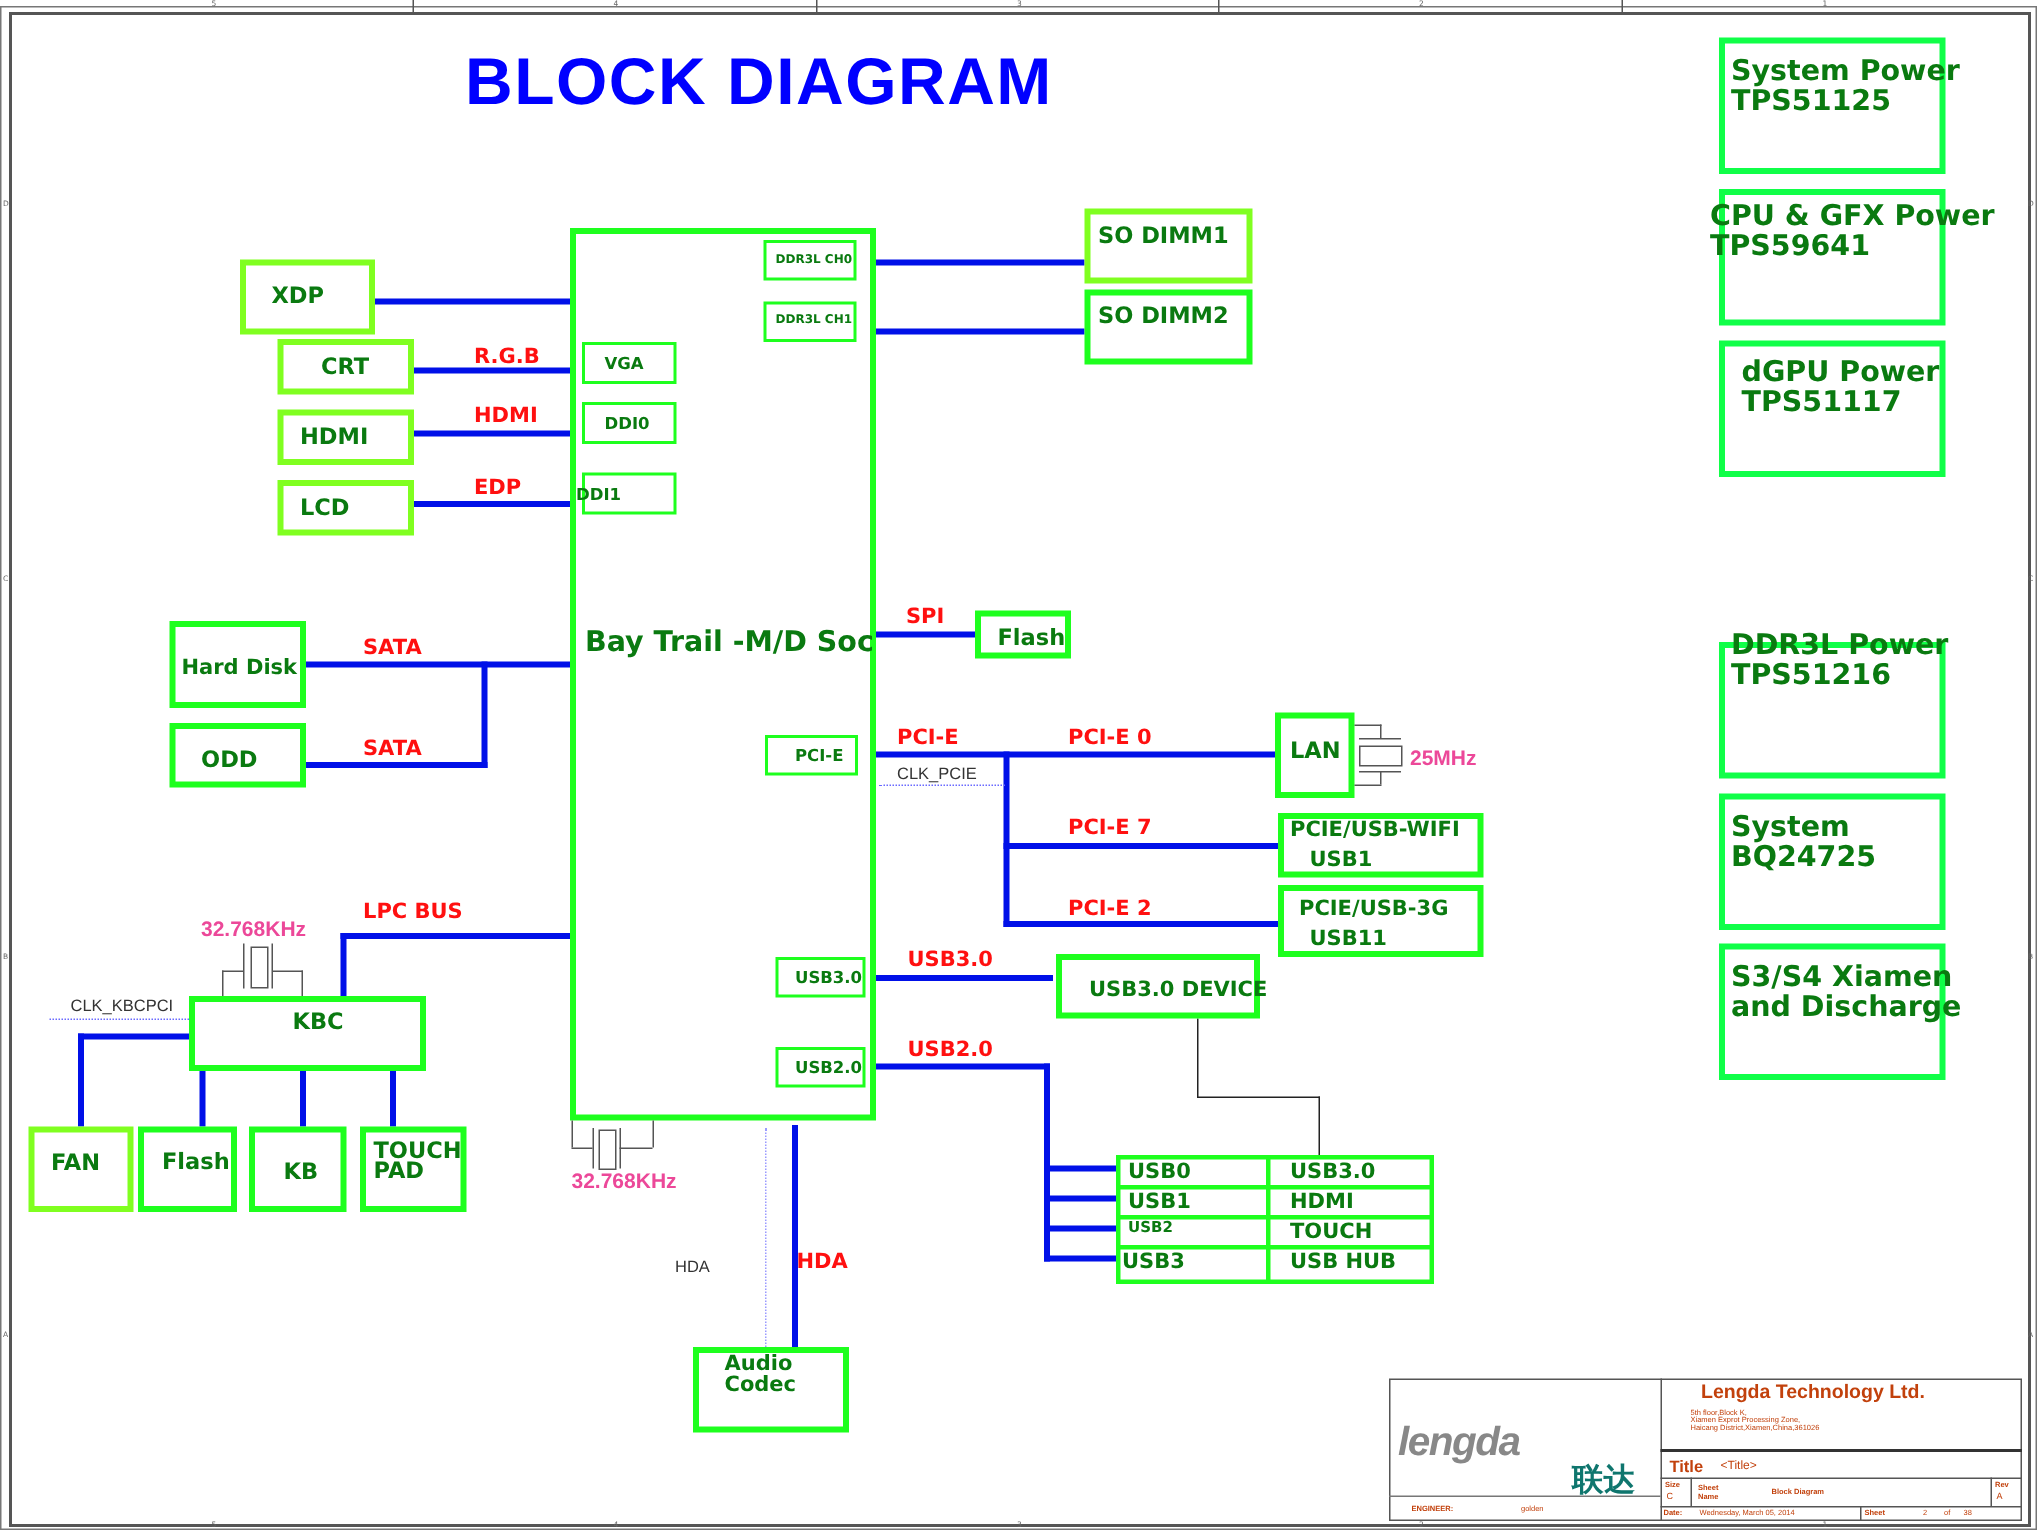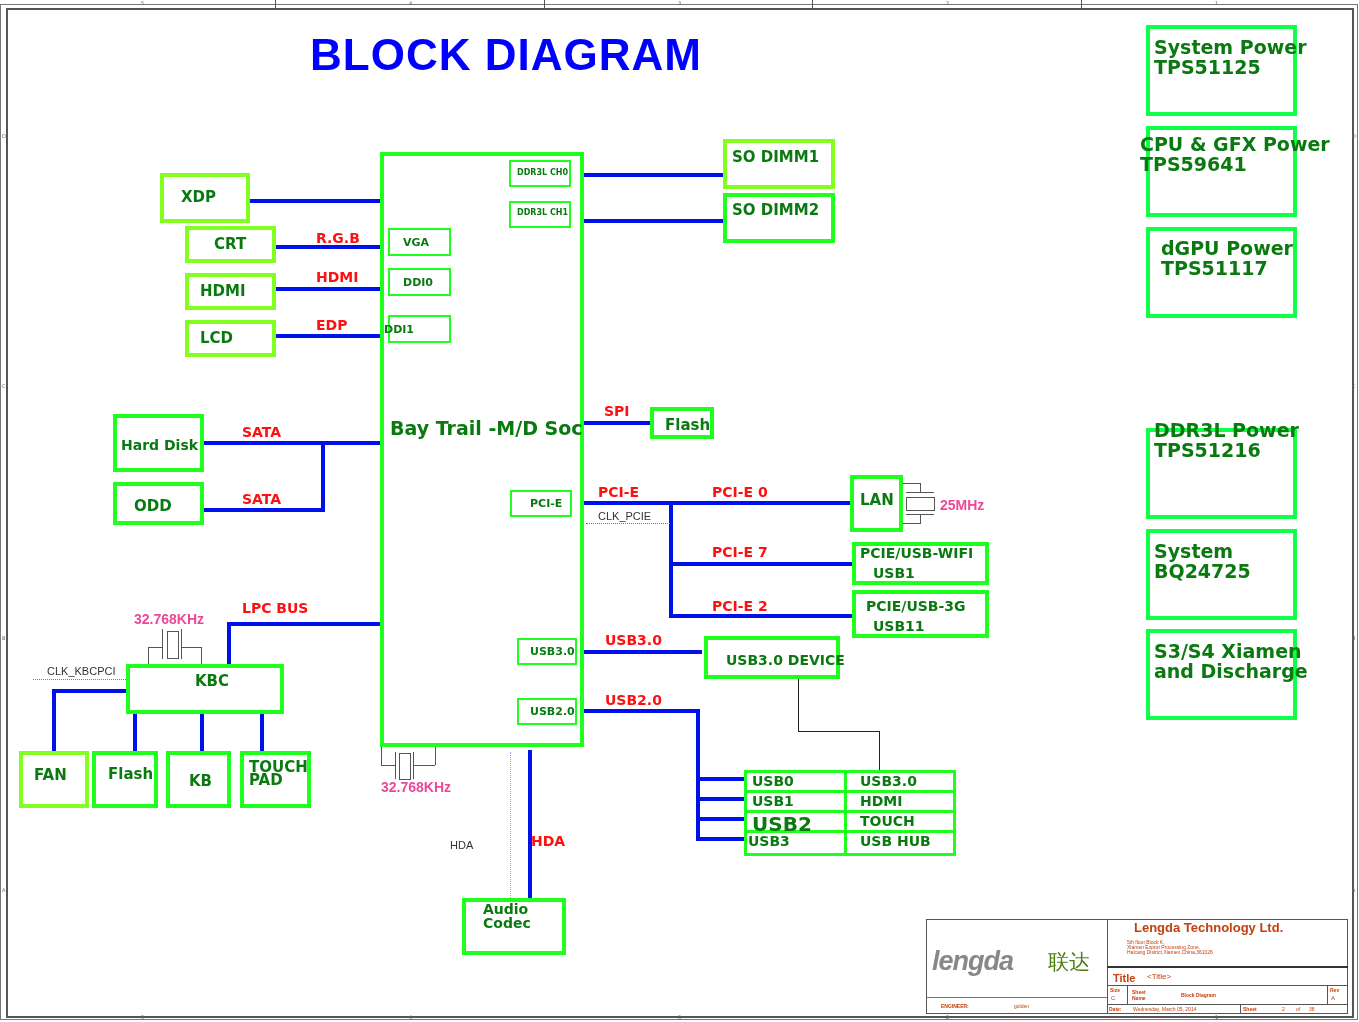--- a/index.html
+++ b/index.html
@@ -238,21 +238,21 @@
 
 <div class="abs blk" style="left:744px;top:770px;width:212px;height:86px;border-width:3px"></div>
 <div class="abs" style="left:844px;top:770px;width:3px;height:86px;background:#1eff1e"></div>
 <div class="abs" style="left:744px;top:790px;width:212px;height:3px;background:#1eff1e"></div>
 <div class="abs" style="left:744px;top:810px;width:212px;height:3px;background:#1eff1e"></div>
 <div class="abs" style="left:744px;top:830px;width:212px;height:3px;background:#1eff1e"></div>
 <div class="abs lbl" style="left:752px;top:774px;font-size:14px">USB0</div>
 <div class="abs lbl" style="left:860px;top:774px;font-size:14px">USB3.0</div>
 <div class="abs lbl" style="left:752px;top:794px;font-size:14px">USB1</div>
 <div class="abs lbl" style="left:860px;top:794px;font-size:14px">HDMI</div>
-<div class="abs lbl" style="left:752px;top:814px;font-size:20px">USB2</div>
+<div class="abs lbl" style="left:752px;top:814px;font-size:10px">USB2</div>
 <div class="abs lbl" style="left:860px;top:814px;font-size:14px">TOUCH</div>
 <div class="abs lbl" style="left:748px;top:834px;font-size:14px">USB3</div>
 <div class="abs lbl" style="left:860px;top:834px;font-size:14px">USB HUB</div>
 
 <div class="abs blk pwr" style="left:1146px;top:25px;width:151px;height:91px"></div>
 <div class="abs lbl pw" style="left:1154px;top:37px">
   <div>System Power</div>
   <div>TPS51125</div>
 </div>
 <div class="abs blk pwr" style="left:1146px;top:126px;width:151px;height:91px"></div>
@@ -285,21 +285,21 @@
 <div class="abs" style="left:1107px;top:919px;width:1px;height:95px;background:#555"></div>
 <div class="abs" style="left:926px;top:997px;width:181px;height:1px;background:#777"></div>
 <div class="abs" style="left:1107px;top:966px;width:241px;height:2px;background:#333"></div>
 <div class="abs" style="left:1107px;top:985px;width:241px;height:1px;background:#555"></div>
 <div class="abs" style="left:1107px;top:1004px;width:241px;height:1px;background:#555"></div>
 <div class="abs" style="left:1127px;top:985px;width:1px;height:19px;background:#555"></div>
 <div class="abs" style="left:1327px;top:985px;width:1px;height:19px;background:#555"></div>
 <div class="abs" style="left:1240px;top:1004px;width:1px;height:10px;background:#555"></div>
 
 <div class="abs tb" style="left:932px;top:946px;font-size:27px;font-weight:bold;font-style:italic;color:#888;letter-spacing:-1px">lengda</div>
-<div class="abs tb" style="left:1048px;top:948px;font-size:21px;font-weight:normal;color:#4d7c0f">联达</div>
+<div class="abs tb" style="left:1048px;top:972px;font-size:21px;font-weight:bold;color:#0f766e">联达</div>
 
 <div class="abs tb" style="left:1134px;top:920px;font-size:13px;font-weight:bold">Lengda Technology Ltd.</div>
 <div class="abs tb" style="left:1127px;top:940px;font-size:5px;line-height:5px">
   <div>5th floor,Block K,</div>
   <div>Xiamen Exprot Processing Zone,</div>
   <div>Haicang District,Xiamen,China,361026</div>
 </div>
 <div class="abs tb" style="left:1113px;top:972px;font-size:11px;font-weight:bold">Title</div>
 <div class="abs tb" style="left:1147px;top:972px;font-size:8px">&lt;Title&gt;</div>
 <div class="abs tb" style="left:1110px;top:987px;font-size:5px;font-weight:bold">Size</div>

